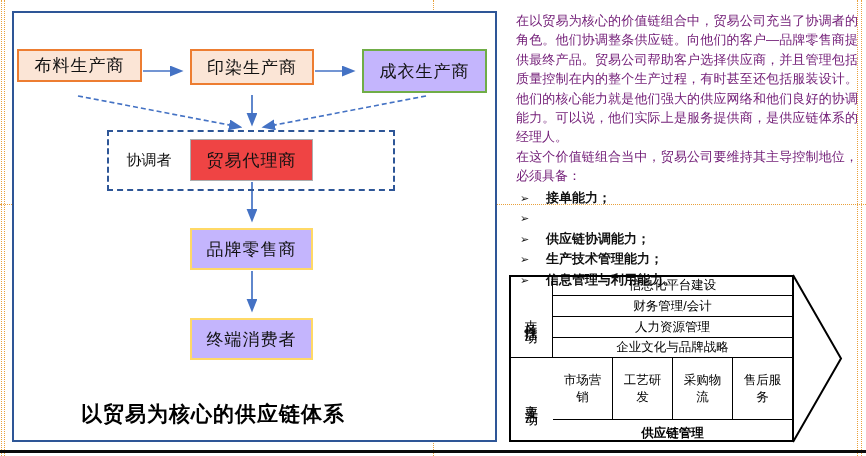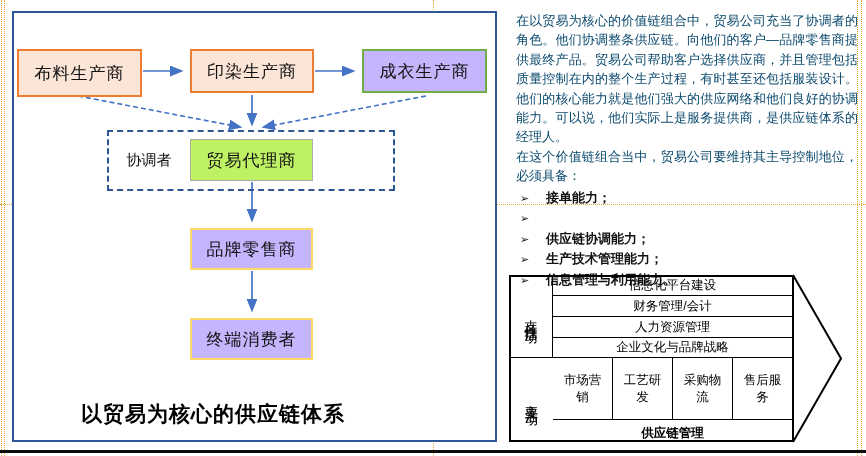--- a/index.html
+++ b/index.html
@@ -11,33 +11,33 @@
   .guide-v{position:absolute;top:0;height:456px;width:0;border-left:1px dotted #e9a13b;}
   .guide-h{position:absolute;left:0;width:866px;height:0;border-top:1px dotted #e9a13b;}
   
   #panel{position:absolute;left:12px;top:11px;width:485px;height:431px;
          border:2px solid #2e5697;box-sizing:border-box;background:#fff;}
   .node{position:absolute;display:flex;align-items:center;justify-content:center;
         box-sizing:border-box;font-size:17px;color:#111;text-align:center;
         letter-spacing:1px;z-index:3;}
   .node-peach{background:#fbe5d6;border:2px solid #ed7d31;}
   .node-green{background:#c4b5fd;border:2px solid #70ad47;}
-  .node-gray{background:#bef264;border:1px solid #adadad;}
+  .node-gray{background:#ef4444;border:1px solid #adadad;}
   .node-yellow{background:#c4b5fd;border:2px solid #ffd966;}
   #coord-box{position:absolute;left:107px;top:130px;width:288px;height:61px;
              border:2px dashed #2e5697;box-sizing:border-box;z-index:2;}
   #coord-label{position:absolute;left:112px;top:130px;width:74px;height:61px;
                display:flex;align-items:center;justify-content:center;
                font-size:15px;color:#111;z-index:3;}
   #diagram-title{position:absolute;left:12px;top:400px;width:402px;text-align:center;
                  font-size:21px;font-weight:bold;letter-spacing:1px;color:#000;z-index:3;}
   #arrows{position:absolute;left:0;top:0;width:866px;height:456px;z-index:2;pointer-events:none;}
   
   #article{position:absolute;left:516px;top:11px;width:342px;z-index:3;}
-  #article p{margin:0;font-size:13px;line-height:19.4px;text-align:justify;color:#0c4a6e;}
+  #article p{margin:0;font-size:13px;line-height:19.4px;text-align:justify;color:#701a75;}
   #cap-list{margin:2px 0 0 0;padding:0;list-style:none;}
   #cap-list li{display:flex;align-items:baseline;font-size:13px;line-height:20.6px;
                font-weight:bold;color:#111;}
   #cap-list .mk{font-weight:normal;font-size:11px;width:14px;flex:0 0 14px;margin:0 12px 0 4px;}
   
   #vc{position:absolute;left:509px;top:275px;width:334px;height:167px;z-index:3;}
   #vc .abs{position:absolute;box-sizing:border-box;}
   #vc-rect{left:0;top:0;width:285px;height:167px;border:2px solid #000;}
   .vc-cell{display:flex;align-items:center;justify-content:center;font-size:12.5px;color:#000;
            text-align:center;}
@@ -79,23 +79,23 @@
       <line x1="143" y1="71" x2="181" y2="71" marker-end="url(#ah)"></line>
       <line x1="315" y1="71" x2="353" y2="71" marker-end="url(#ah)"></line>
       <line x1="252" y1="95" x2="252" y2="124" marker-end="url(#ah)"></line>
       <line x1="252" y1="182" x2="252" y2="220" marker-end="url(#ah)"></line>
       <line x1="252" y1="271" x2="252" y2="310" marker-end="url(#ah)"></line>
       <line x1="78" y1="96" x2="240" y2="127" stroke-dasharray="5,3" marker-end="url(#ah)"></line>
       <line x1="426" y1="96" x2="264" y2="127" stroke-dasharray="5,3" marker-end="url(#ah)"></line>
     </g>
   </svg>
 
-  <div class="node node-peach" style="left:17px;top:49px;width:125px;height:48px;">布料生产商</div>
+  <div class="node node-peach" style="left:17px;top:49px;width:125px;height:33px;">布料生产商</div>
 
-  <div class="node node-peach" style="left:190px;top:49px;width:124px;height:44px;">印染生产商</div>
+  <div class="node node-peach" style="left:190px;top:49px;width:124px;height:36px;">印染生产商</div>
 
   <div class="node node-green" style="left:362px;top:49px;width:125px;height:44px;">成衣生产商</div>
 
   <div id="coord-box"></div>
   <div id="coord-label">协调者</div>
 
   <div class="node node-gray" style="left:190px;top:139px;width:123px;height:42px;">贸易代理商</div>
 
   <div class="node node-yellow" style="left:190px;top:228px;width:123px;height:42px;">品牌零售商</div>
 

